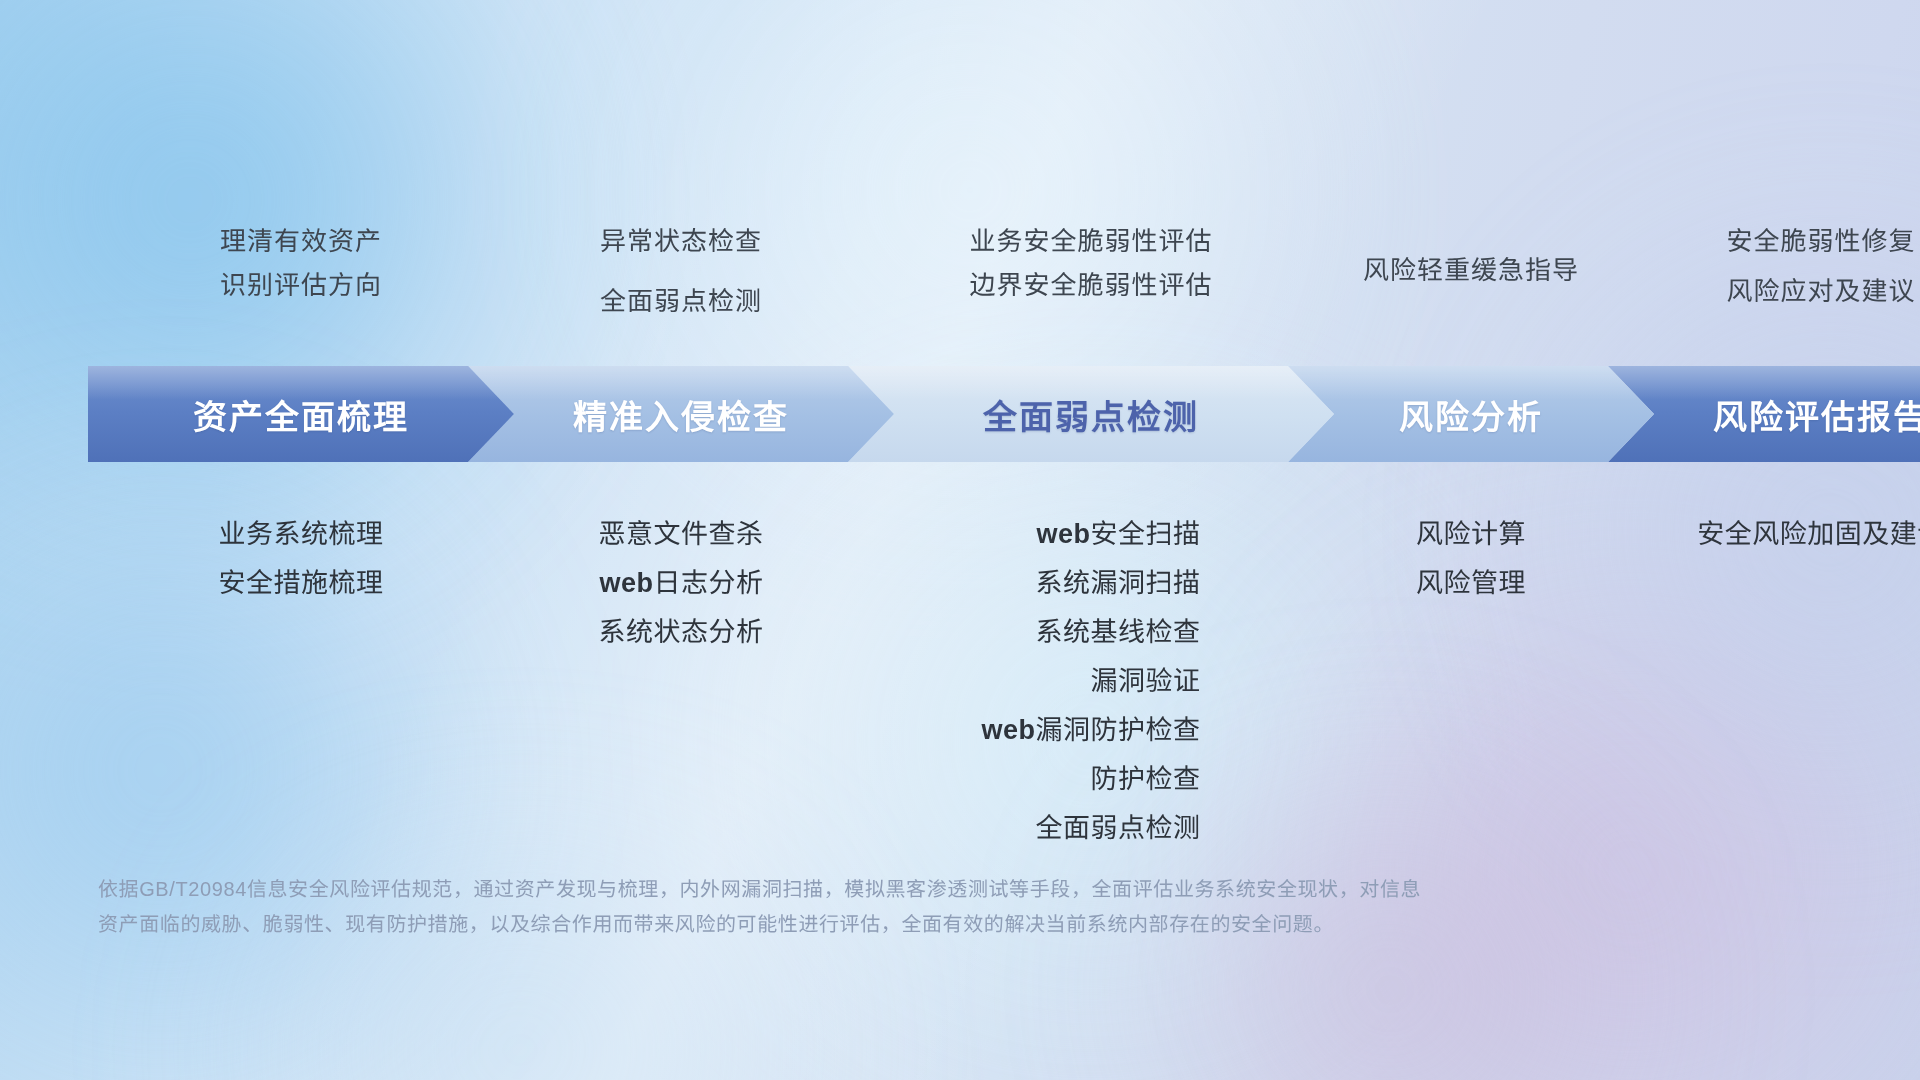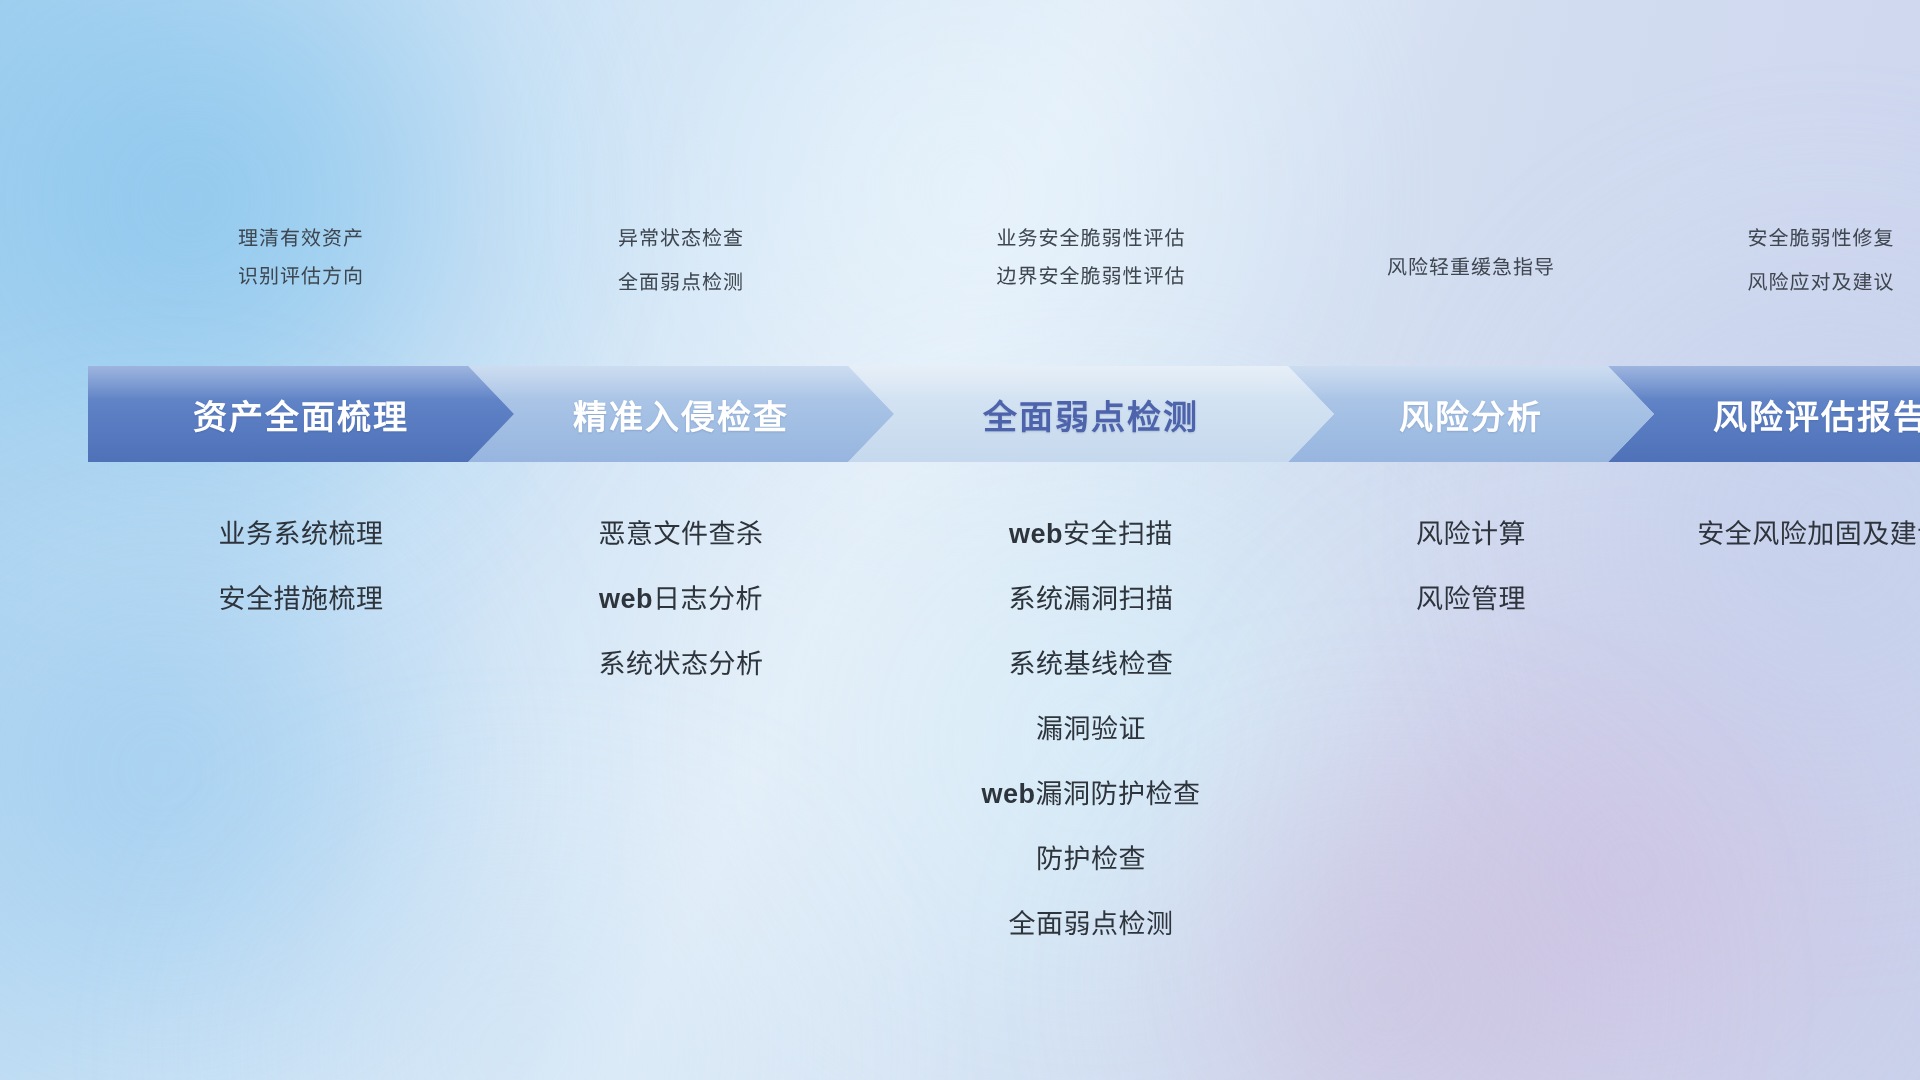--- a/index.html
+++ b/index.html
@@ -49,21 +49,21 @@
   .top-row{
     position:absolute;left:0;top:228px;width:1920px;height:120px;
     display:flex;
   }
   .top-col{
     flex:0 0 auto;
     display:flex;flex-direction:column;align-items:center;justify-content:flex-start;
     gap:16px;
   }
   .cap{
-    font-size:20px;color:#3e4650;letter-spacing:1px;white-space:nowrap;line-height:1;
+    font-size:26px;color:#3e4650;letter-spacing:1px;white-space:nowrap;line-height:1;
   }
 
   
   .band{
     position:absolute;left:88px;top:366px;width:1760px;height:96px;
   }
   .chev{
     position:absolute;top:0;height:96px;
     display:flex;align-items:center;justify-content:center;
     -webkit-clip-path:polygon(0 0, calc(100% - 46px) 0, 100% 50%, calc(100% - 46px) 100%, 0 100%, 46px 50%);
@@ -86,21 +86,21 @@
   .chev::after{
     content:"";position:absolute;inset:0;
     background:linear-gradient(180deg,rgba(255,255,255,.32) 0%,rgba(255,255,255,0) 35%);
     pointer-events:none;
   }
 
   
   .bot-row{position:absolute;left:0;top:510px;width:1920px;}
   .bot-col{
     position:absolute;top:0;
-    display:flex;flex-direction:column;align-items:center;gap:16px;
+    display:flex;flex-direction:column;align-items:flex-end;gap:0;
   }
   .itm{
     font-size:27px;color:#2e343c;letter-spacing:.5px;white-space:nowrap;
     line-height:49px;
   }
   .itm .en{font-weight:bold;}
 
   
   .footer{
     position:absolute;left:98px;top:872px;width:1520px;
@@ -127,21 +127,21 @@
 <div id="content">
 
   <div class="top-row" id="top-row" style="display: block;">
       <div class="top-col" style="position: absolute; left: 0px; top: 0px; width: 1920px;">
         <div style="position: absolute; left: 301px; transform: translateX(-50%); display: flex; flex-direction: column; align-items: center; gap: 18px;">
           <div class="cap">理清有效资产</div>
           <div class="cap">识别评估方向</div>
         </div>
       </div>
       <div class="top-col" style="position: absolute; left: 0px; top: 0px; width: 1920px;">
-        <div style="position: absolute; left: 681px; transform: translateX(-50%); display: flex; flex-direction: column; align-items: center; gap: 24px;">
+        <div style="position: absolute; left: 681px; transform: translateX(-50%); display: flex; flex-direction: column; align-items: center; gap: 34px;">
           <div class="cap">异常状态检查</div>
           <div class="cap">全面弱点检测</div>
         </div>
       </div>
       <div class="top-col" style="position: absolute; left: 0px; top: 0px; width: 1920px;">
         <div style="position: absolute; left: 1091px; transform: translateX(-50%); display: flex; flex-direction: column; align-items: center; gap: 18px;">
           <div class="cap">业务安全脆弱性评估</div>
           <div class="cap">边界安全脆弱性评估</div>
         </div>
       </div>
@@ -197,14 +197,18 @@
       </div>
       <div class="bot-col" style="left: 1471px; transform: translateX(-50%);">
         <div class="itm"><span>风险计算</span></div>
         <div class="itm"><span>风险管理</span></div>
       </div>
       <div class="bot-col" style="left: 1821px; transform: translateX(-50%);">
         <div class="itm"><span>安全风险加固及建议</span></div>
       </div>
     </div>
 
+  <div class="footer">
+    <p>依据GB/T20984信息安全风险评估规范，通过资产发现与梳理，内外网漏洞扫描，模拟黑客渗透测试等手段，全面评估业务系统安全现状，对信息</p>
+    <p>资产面临的威胁、脆弱性、现有防护措施，以及综合作用而带来风险的可能性进行评估，全面有效的解决当前系统内部存在的安全问题。</p>
+  </div>
 
 </div>
 
 </body></html>

